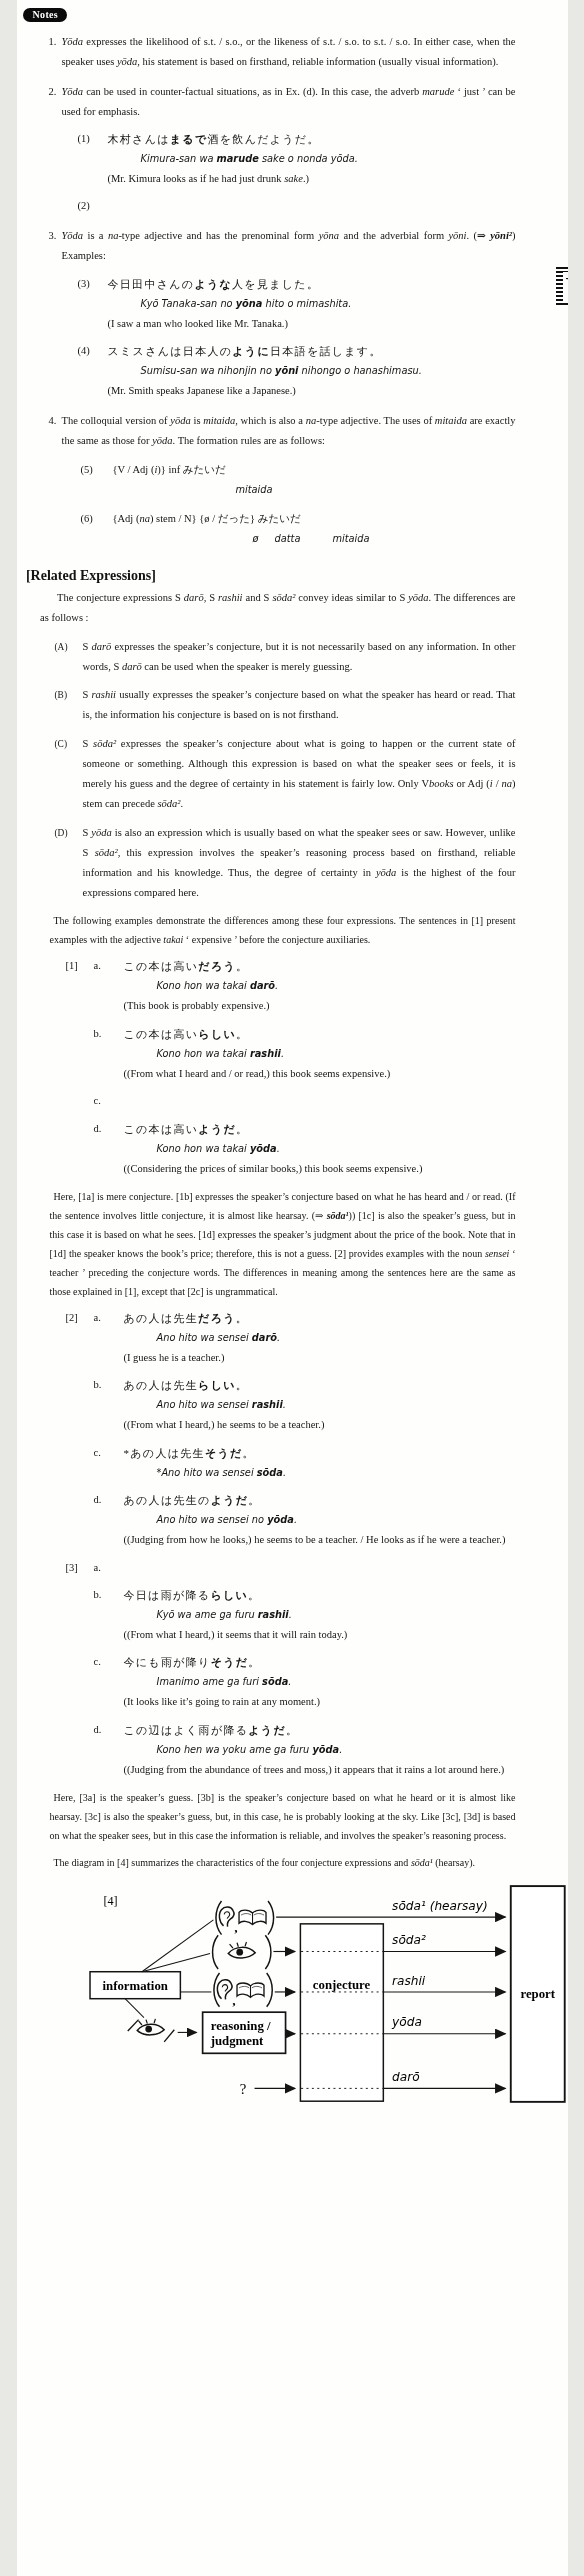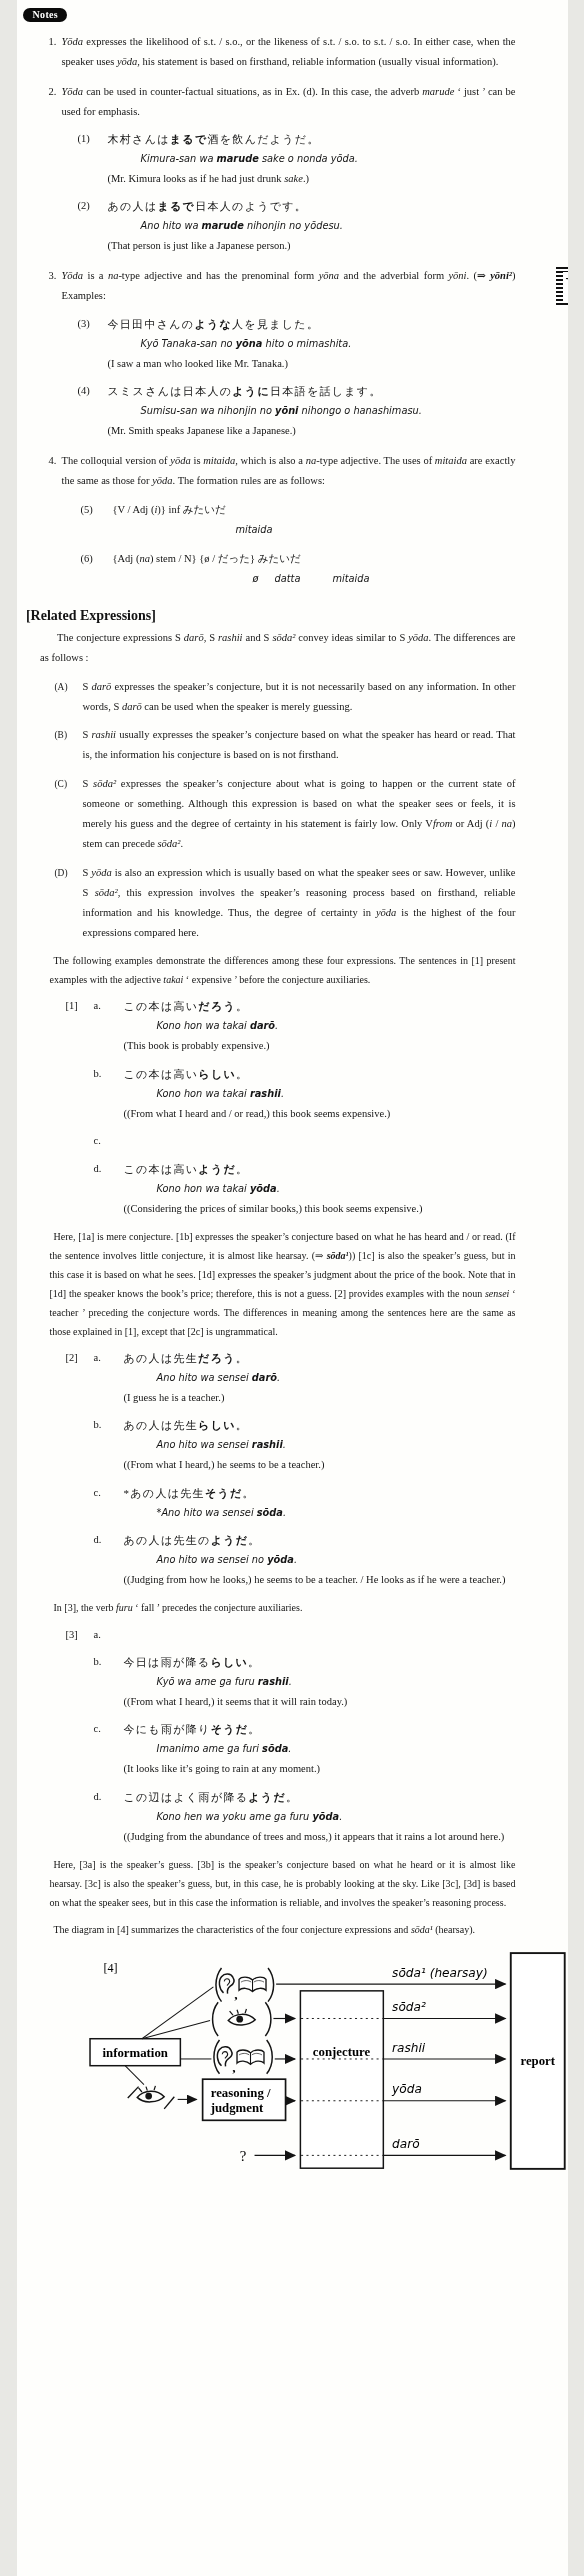--- a/index.html
+++ b/index.html
@@ -72,25 +72,20 @@
     <span class="exnum">(1)</span>
     <div class="ex-body">
       <div class="jp">木村さんは<span class="bi">まるで</span>酒を飲んだようだ。</div>
       <div class="ro">Kimura-san wa <span class="bi">marude</span> sake o nonda yōda.</div>
       <div class="en">(Mr. Kimura looks as if he had just drunk <i>sake</i>.)</div>
     </div>
   </div>
 
   <div class="ex">
     <span class="exnum">(2)</span>
-    <div class="ex-body">
-      <div class="jp">あの人は<span class="bi">まるで</span>日本人のようです。</div>
-      <div class="ro">Ano hito wa <span class="bi">marude</span> nihonjin no yōdesu.</div>
-      <div class="en">(That person is just like a Japanese person.)</div>
-    </div>
   </div>
 
   <div class="note">
     <span class="num">3.</span>
     <span><i>Yōda</i> is a <i>na</i>-type adjective and has the prenominal form <i>yōna</i> and the adverbial form <i>yōni</i>.  (⇒ <span class="bi">yōni²</span>)  Examples:</span>
   </div>
 
   <div class="ex">
     <span class="exnum">(3)</span>
     <div class="ex-body">
@@ -139,21 +134,21 @@
   <div class="re-item">
     <span class="lab">(A)</span>
     <span>S <i>darō</i> expresses the speaker’s conjecture, but it is not necessarily based on any information.  In other words, S <i>darō</i> can be used when the speaker is merely guessing.</span>
   </div>
   <div class="re-item">
     <span class="lab">(B)</span>
     <span>S <i>rashii</i> usually expresses the speaker’s conjecture based on what the speaker has heard or read.  That is, the information his conjecture is based on is not firsthand.</span>
   </div>
   <div class="re-item">
     <span class="lab">(C)</span>
-    <span>S <i>sōda²</i> expresses the speaker’s conjecture about what is going to happen or the current state of someone or something.  Although this expression is based on what the speaker sees or feels, it is merely his guess and the degree of certainty in his statement is fairly low.  Only V<i>from</i> or Adj (<i>i</i> / <i>na</i>) stem can precede <i>sōda²</i>.</span>
+    <span>S <i>sōda²</i> expresses the speaker’s conjecture about what is going to happen or the current state of someone or something.  Although this expression is based on what the speaker sees or feels, it is merely his guess and the degree of certainty in his statement is fairly low.  Only V<i>books</i> or Adj (<i>i</i> / <i>na</i>) stem can precede <i>sōda²</i>.</span>
   </div>
   <div class="re-item">
     <span class="lab">(D)</span>
     <span>S <i>yōda</i> is also an expression which is usually based on what the speaker sees or saw.  However, unlike S <i>sōda²</i>, this expression involves the speaker’s reasoning process based on firsthand, reliable information and his knowledge.  Thus, the degree of certainty in <i>yōda</i> is the highest of the four expressions compared here.</span>
   </div>
 
   <div class="re-p">The following examples demonstrate the differences among these four expressions.  The sentences in [1] present examples with the adjective <i>takai</i> ‘ expensive ’ before the conjecture auxiliaries.</div>
 
   
   <div class="set">
@@ -220,21 +215,20 @@
   <div class="set">
     <span class="snum"></span>
     <span class="letter">d.</span>
     <div class="ex-body">
       <div class="jp">あの人は先生の<span class="bi">ようだ</span>。</div>
       <div class="ro">Ano hito wa sensei no <span class="bi">yōda</span>.</div>
       <div class="en">((Judging from how he looks,) he seems to be a teacher. / He looks as if he were a teacher.)</div>
     </div>
   </div>
 
-  <div class="re-p">In [3], the verb <i>furu</i> ‘ fall ’ precedes the conjecture auxiliaries.</div>
 
   
   <div class="set">
     <span class="snum">[3]</span>
     <span class="letter">a.</span>
   </div>
   <div class="set">
     <span class="snum"></span>
     <span class="letter">b.</span>
     <div class="ex-body">

